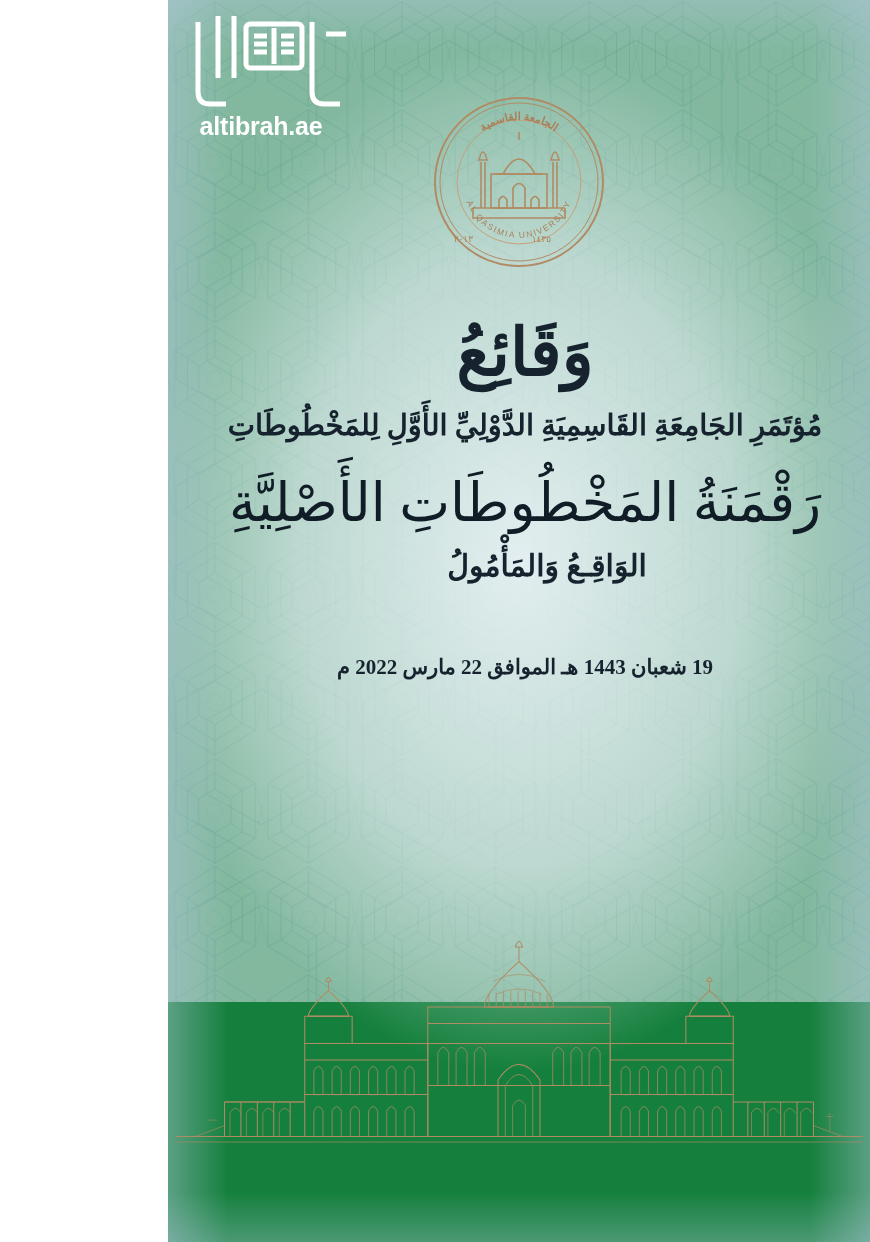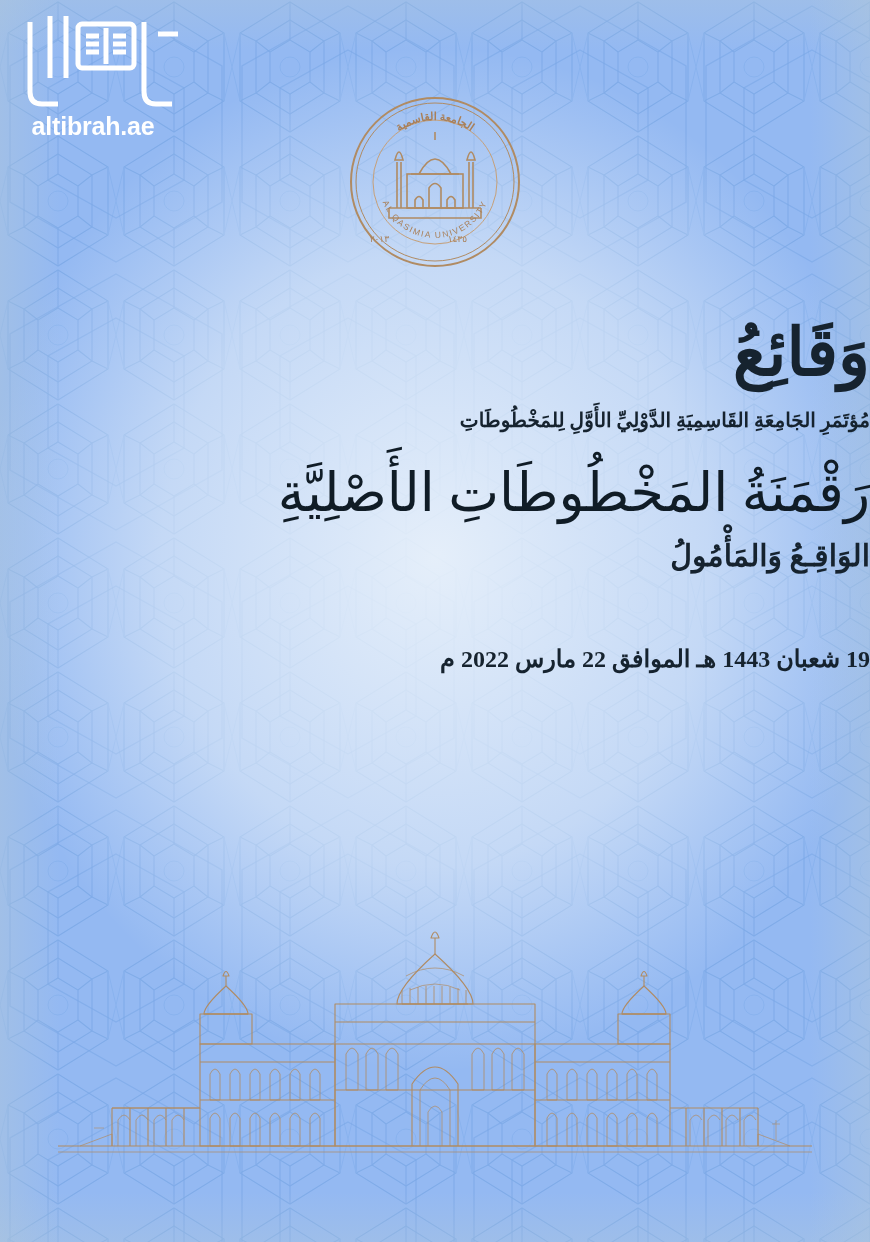--- a/index.html
+++ b/index.html
@@ -9,23 +9,23 @@
   }
   body {
     width: 870px;
     height: 1242px;
     overflow: hidden;
     font-family: "Liberation Serif", serif;
   }
 
   #page {
     position: relative;
-    width: 870px;
+    width: 702px;
     height: 1242px;
-    background: #3b82f6;
+    background: #15803d;
     overflow: hidden;
   }
 
   
   #pattern-layer {
     position: absolute;
     inset: 0;
     opacity: 0.55;
     pointer-events: none;
   }
@@ -87,34 +87,34 @@
     width: 172px;
     height: 172px;
   }
 
   
   #title-block {
     position: absolute;
     top: 320px;
     left: 12px;
     right: 0;
-    text-align: right;
+    text-align: center;
     z-index: 6;
     color: #1b2a38;
   }
   .line-waqai {
     font-size: 66px;
     font-weight: bold;
     line-height: 1.0;
     letter-spacing: 1px;
     color: #16232f;
   }
   .line-conf {
     margin-top: 22px;
-    font-size: 20px;
+    font-size: 29px;
     font-weight: bold;
     color: #16232f;
     letter-spacing: 0.5px;
   }
   .line-main {
     margin-top: 28px;
     font-size: 54px;
     font-weight: normal;
     line-height: 1.25;
     color: #101c26;
@@ -123,21 +123,21 @@
   .line-sub {
     margin-top: 10px;
     font-size: 30px;
     font-weight: bold;
     color: #16232f;
     letter-spacing: 1px;
     margin-left: 44px;
   }
   .line-date {
     margin-top: 72px;
-    font-size: 24px;
+    font-size: 21px;
     font-weight: bold;
     color: #16232f;
     letter-spacing: 0px;
   }
 
   
   #building-wrap {
     position: absolute;
     bottom: 58px;
     left: 0;

